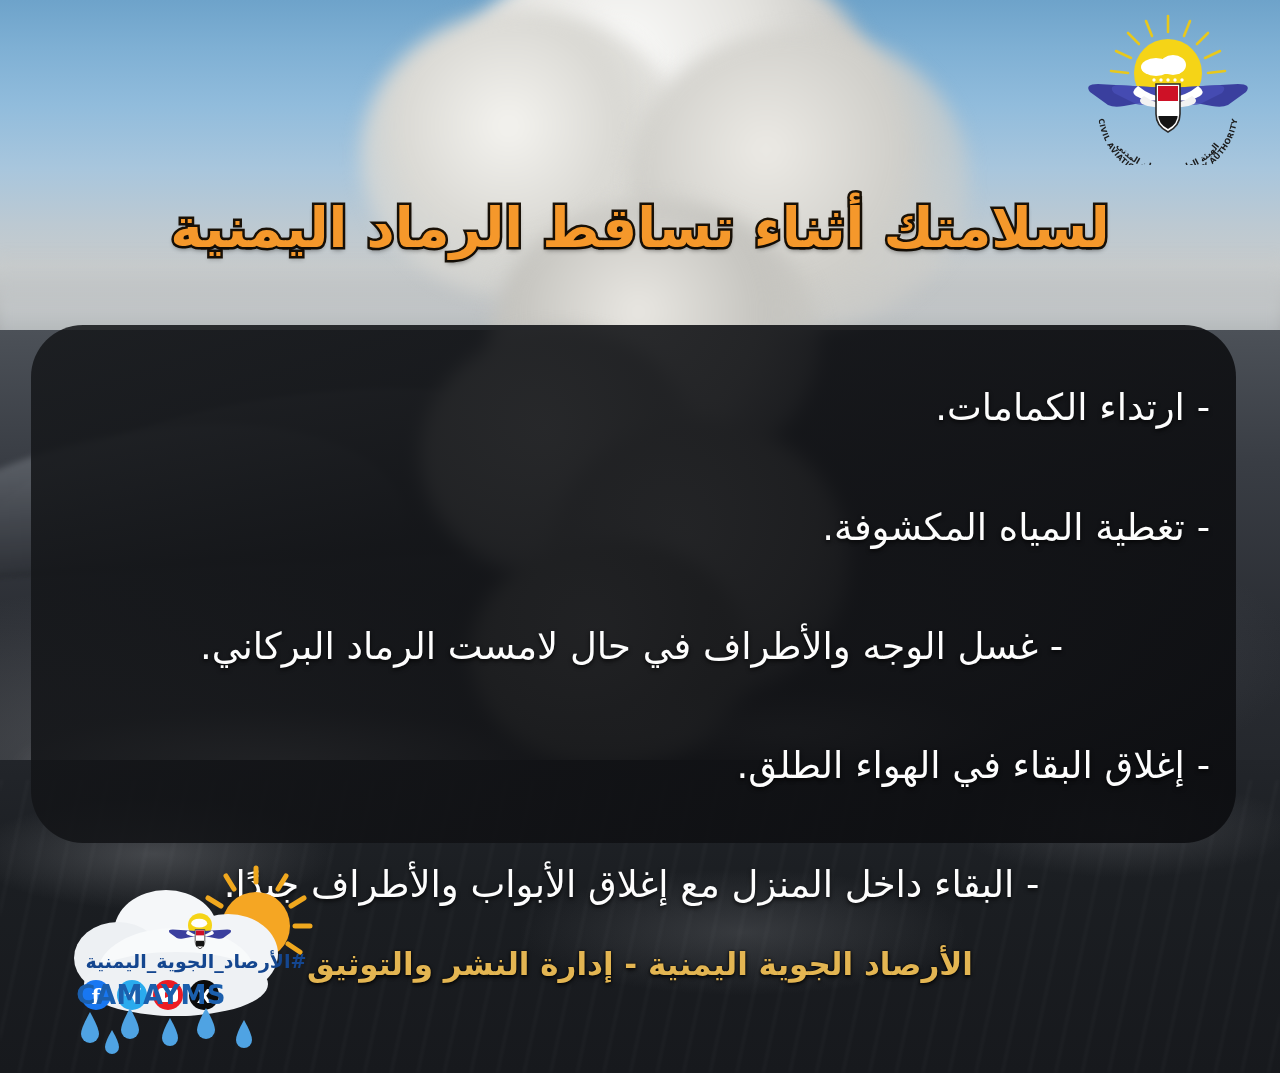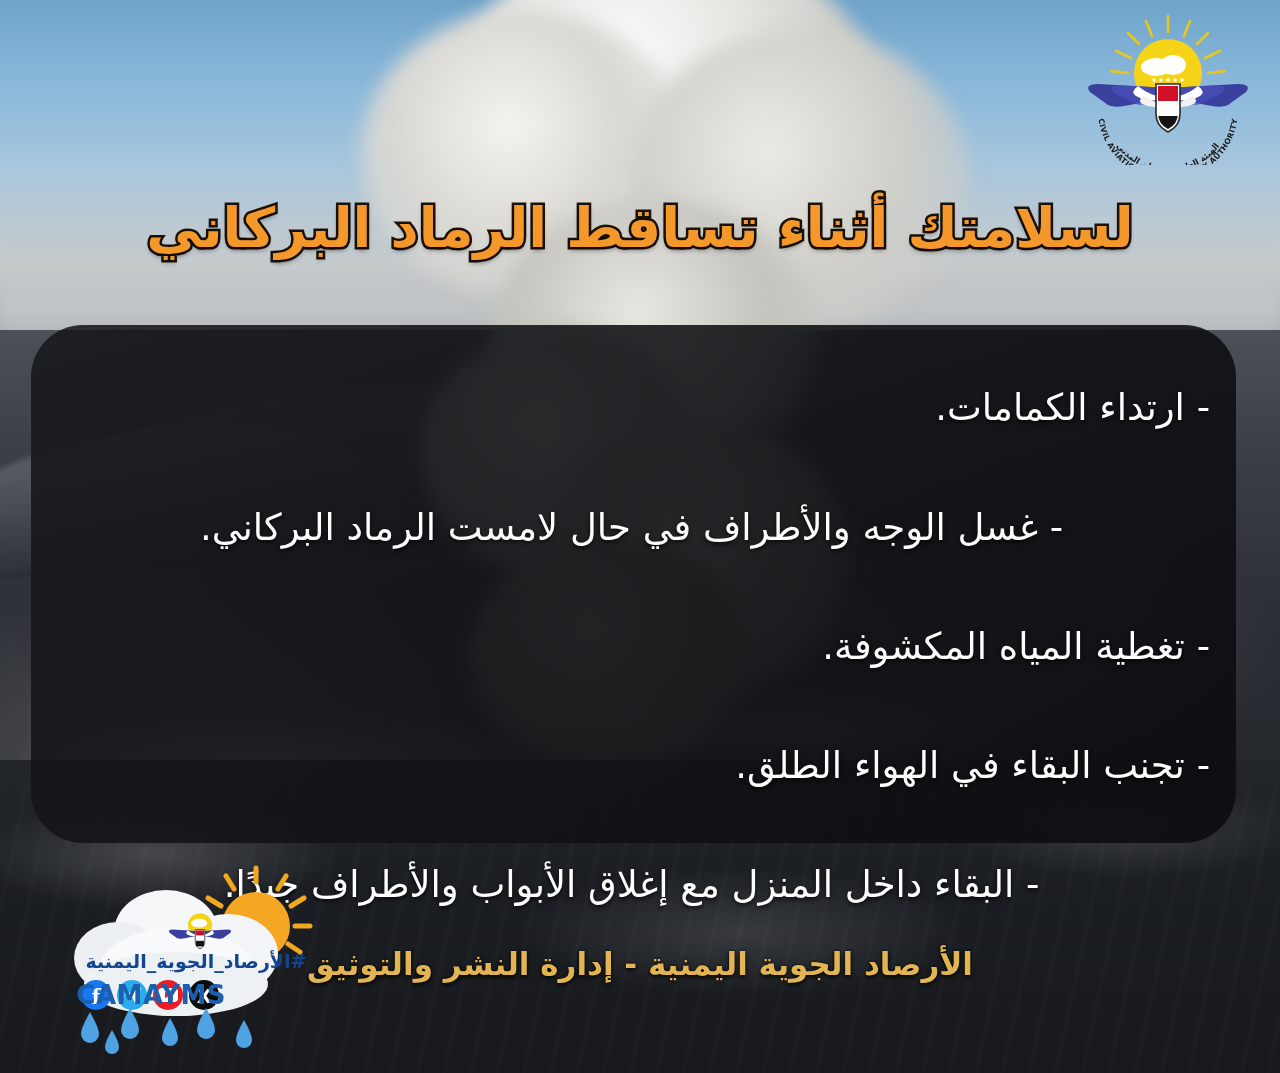--- a/index.html
+++ b/index.html
@@ -225,40 +225,40 @@
       </defs>
       <text font-size="8.5" fill="#1b1b1b" font-family="DejaVu Sans, sans-serif" font-weight="bold">
         <textPath href="#arcAr" startOffset="50%" text-anchor="middle">الهيئة العامة للطيران المدني</textPath>
       </text>
       <text font-size="7.6" fill="#1b1b1b" font-family="DejaVu Sans, sans-serif" font-weight="bold" letter-spacing="0.4">
         <textPath href="#arcEn" startOffset="50%" text-anchor="middle">CIVIL AVIATION &amp; METEROLOGY AUTHORITY</textPath>
       </text>
     </svg>
   </div>
 
-  <div class="title">لسلامتك أثناء تساقط الرماد البركاني</div>
+  <div class="title">لسلامتك أثناء تساقط الرماد اليمنية</div>
 
   <div class="panel"></div>
 
   <div class="bullets">
     <div class="bullet">
       <span>-</span>
       <span>ارتداء الكمامات.</span>
     </div>
+    <div class="bullet">
+      <span>-</span>
+      <span>تغطية المياه المكشوفة.</span>
+    </div>
     <div class="bullet wide">
       <span>-</span>
       <span>غسل الوجه والأطراف في حال لامست الرماد البركاني.</span>
     </div>
     <div class="bullet">
       <span>-</span>
-      <span>تغطية المياه المكشوفة.</span>
-    </div>
-    <div class="bullet">
-      <span>-</span>
-      <span>تجنب البقاء في الهواء الطلق.</span>
+      <span>إغلاق البقاء في الهواء الطلق.</span>
     </div>
     <div class="bullet wide">
       <span>-</span>
       <span>البقاء داخل المنزل مع إغلاق الأبواب والأطراف جيدًا.</span>
     </div>
   </div>
 
   <div class="footer-text">الأرصاد الجوية اليمنية - إدارة النشر والتوثيق</div>
 
   <div class="badge">

